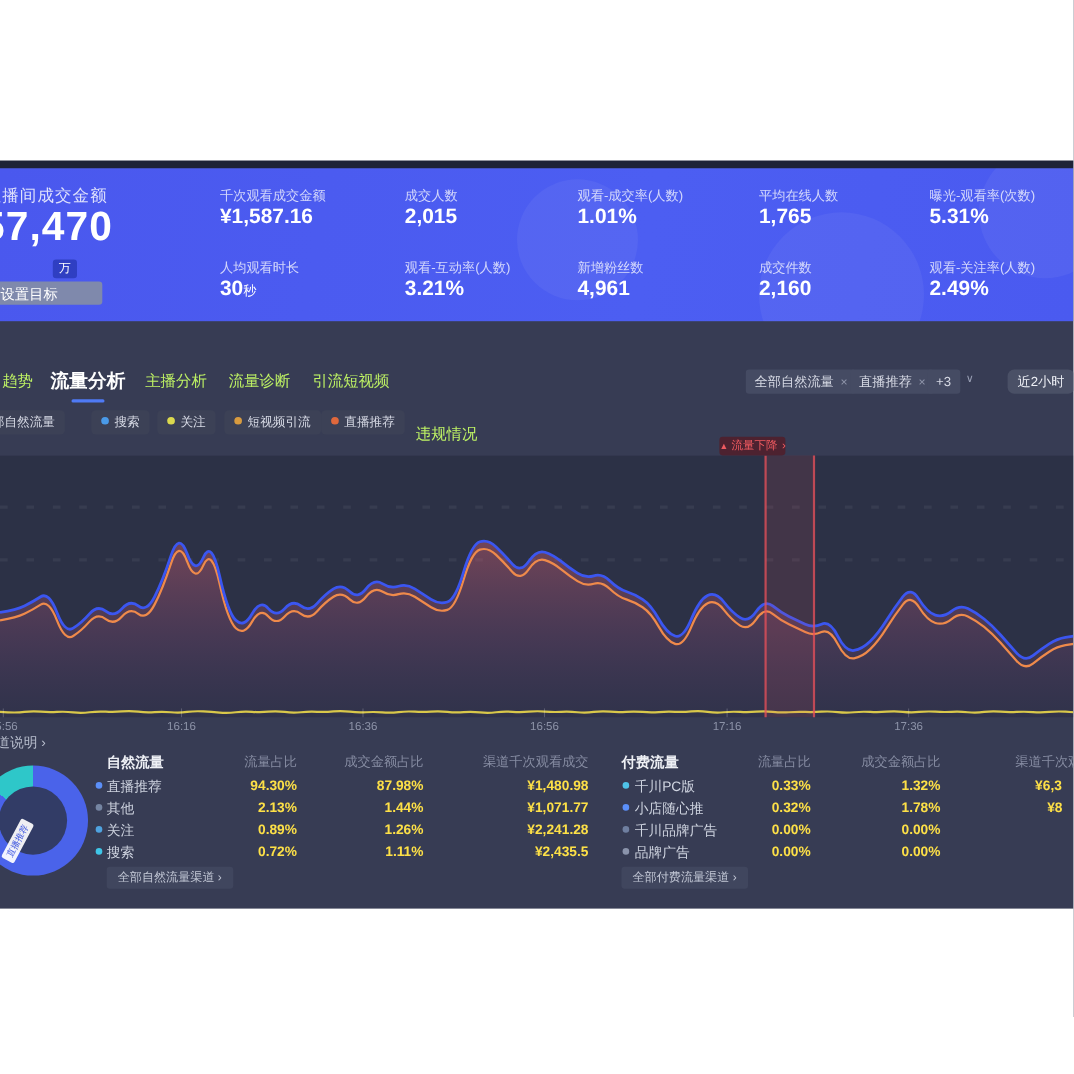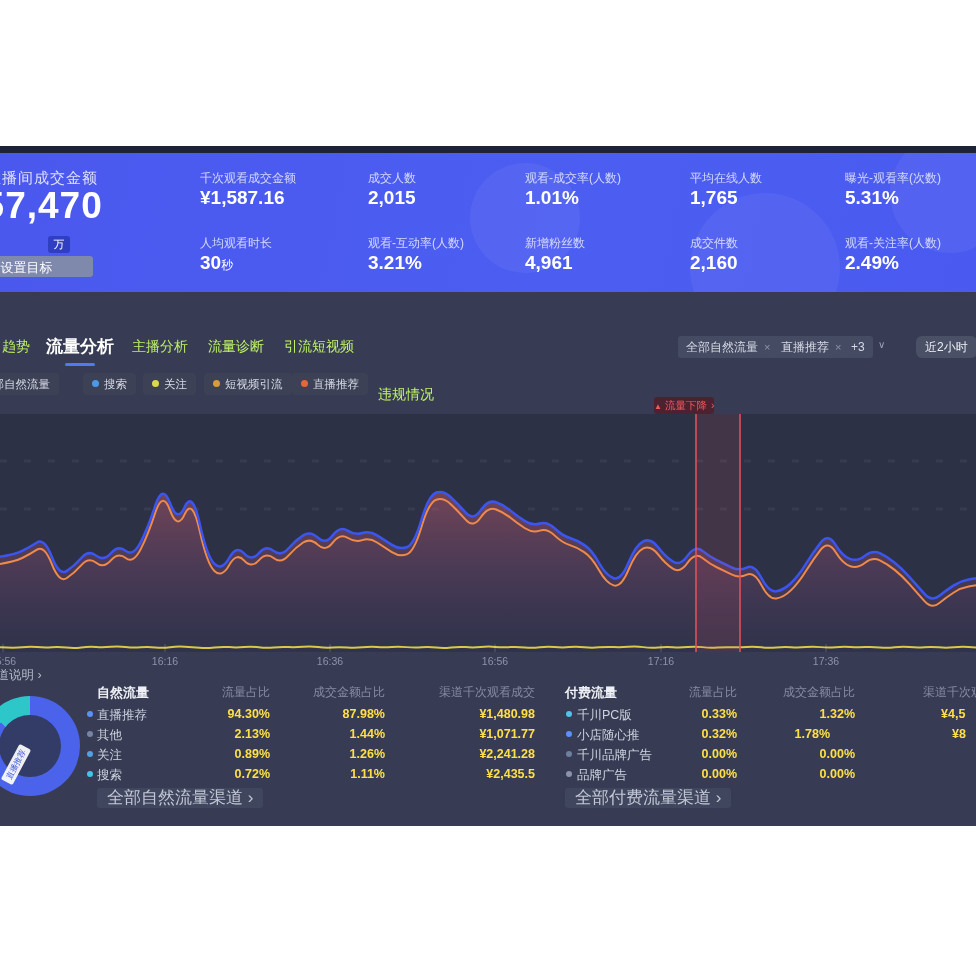--- a/index.html
+++ b/index.html
@@ -48,21 +48,21 @@
   .xlabel{position:absolute;top:509px;width:50px;margin-left:-25px;text-align:center;font-size:10.5px;color:#8d93a8;}
   
   .note{position:absolute;left:-16px;top:521px;font-size:12.5px;color:#b9bfce;white-space:nowrap;cursor:pointer;}
   .t-title{position:absolute;font-size:13px;font-weight:700;color:#eef0f5;white-space:nowrap;}
   .t-head{position:absolute;font-size:12px;color:#868ca2;white-space:nowrap;}
   .t-name{position:absolute;font-size:12.5px;color:#cfd4e0;white-space:nowrap;}
   .t-val{position:absolute;font-size:12.5px;font-weight:600;color:#fde047;white-space:nowrap;}
   .right{transform:translateX(-100%);}
   .t-dot{position:absolute;width:6px;height:6px;border-radius:50%;}
   .t-footer{position:absolute;top:642px;height:20px;line-height:20px;padding:0 10px;background:#40465e;border-radius:3px;
-        font-size:17px;color:#c3c8d6;white-space:nowrap;cursor:pointer;}
+        font-size:11px;color:#c3c8d6;white-space:nowrap;cursor:pointer;}
   
   .pie{position:absolute;left:-20px;top:550px;width:100px;height:100px;border-radius:50%;}
   .pie-inner{position:absolute;left:19px;top:19px;width:62px;height:62px;border-radius:50%;background:#323c66;}
   .pie-label{position:absolute;left:-4px;top:612px;transform:rotate(-62deg);background:rgba(255,255,255,0.92);
         color:#3c55e0;font-size:8px;padding:1px 4px;border-radius:2px;white-space:nowrap;}
 </style>
 </head>
 <body>
 
 <div class="screen">
@@ -208,25 +208,25 @@
       </div>
     <div id="paid-table">
         <div class="t-title" style="left: 565px; top: 538px;">付费流量</div>
         <div class="t-head right" style="top: 538px; left: 737px;">流量占比</div>
         <div class="t-head right" style="top: 538px; left: 855px;">成交金额占比</div>
         <div class="t-head" style="top: 538px; left: 923px;">渠道千次观看成交</div>
         <div class="t-dot" style="left: 566px; top: 565px; background: rgb(79, 195, 232);"></div>
         <div class="t-name" style="left: 577px; top: 561px; text-align: right;">千川PC版</div>
         <div class="t-val right" style="left: 737px; top: 561px;">0.33%</div>
         <div class="t-val right" style="left: 855px; top: 561px;">1.32%</div>
-        <div class="t-val" style="left: 941px; top: 561px;">¥4,5</div>
+        <div class="t-val" style="left: 941px; top: 561px;">¥6,3</div>
         <div class="t-dot" style="left: 566px; top: 585px; background: rgb(91, 143, 249);"></div>
         <div class="t-name" style="left: 577px; top: 581px;">小店随心推</div>
         <div class="t-val right" style="left: 737px; top: 581px;">0.32%</div>
-        <div class="t-val right" style="left: 830px; top: 581px;">1.78%</div>
+        <div class="t-val right" style="left: 855px; top: 581px;">1.78%</div>
         <div class="t-val" style="left: 952px; top: 581px;">¥8</div>
         <div class="t-dot" style="left: 566px; top: 605px; background: rgb(111, 127, 160);"></div>
         <div class="t-name" style="left: 577px; top: 601px;">千川品牌广告</div>
         <div class="t-val right" style="left: 737px; top: 601px;">0.00%</div>
         <div class="t-val right" style="left: 855px; top: 601px;">0.00%</div>
         <div class="t-dot" style="left: 566px; top: 625px; background: rgb(138, 147, 171);"></div>
         <div class="t-name" style="left: 577px; top: 621px;">品牌广告</div>
         <div class="t-val right" style="left: 737px; top: 621px;">0.00%</div>
         <div class="t-val right" style="left: 855px; top: 621px;">0.00%</div>
         <div class="t-footer" style="left: 565px;">全部付费流量渠道 ›</div>

